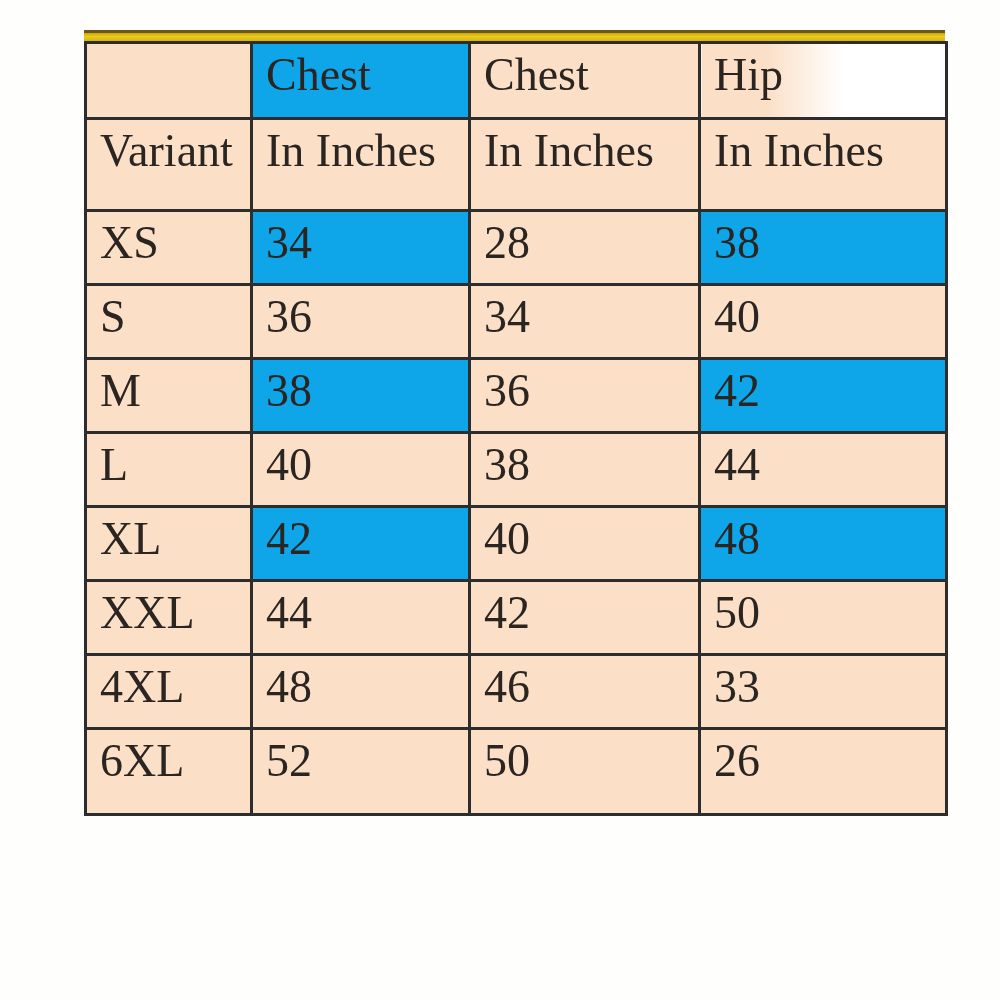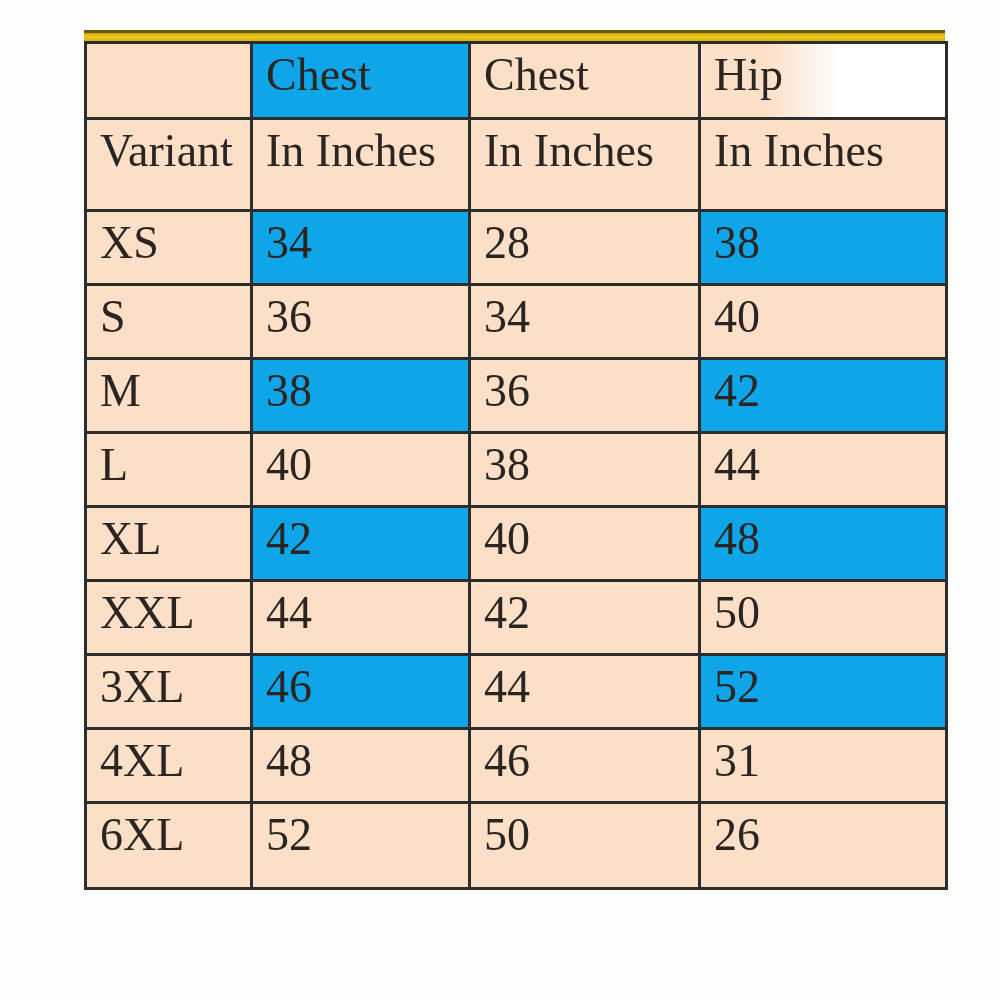--- a/index.html
+++ b/index.html
@@ -112,31 +112,25 @@
           <td class="w">42</td>
           <td>40</td>
           <td class="w">48</td>
         </tr>
         <tr class="d">
           <td>XXL</td>
           <td>44</td>
           <td>42</td>
           <td>50</td>
         </tr>
-        <tr class="d alt">
-          <td>3XL</td>
-          <td class="w">46</td>
-          <td>44</td>
-          <td class="w">52</td>
-        </tr>
         <tr class="d">
           <td>4XL</td>
           <td>48</td>
           <td>46</td>
-          <td>31</td>
+          <td>33</td>
         </tr>
         <tr class="dl">
           <td>6XL</td>
           <td>52</td>
           <td>50</td>
           <td>26</td>
         </tr>
       </tbody>
     </table>
   </div>

